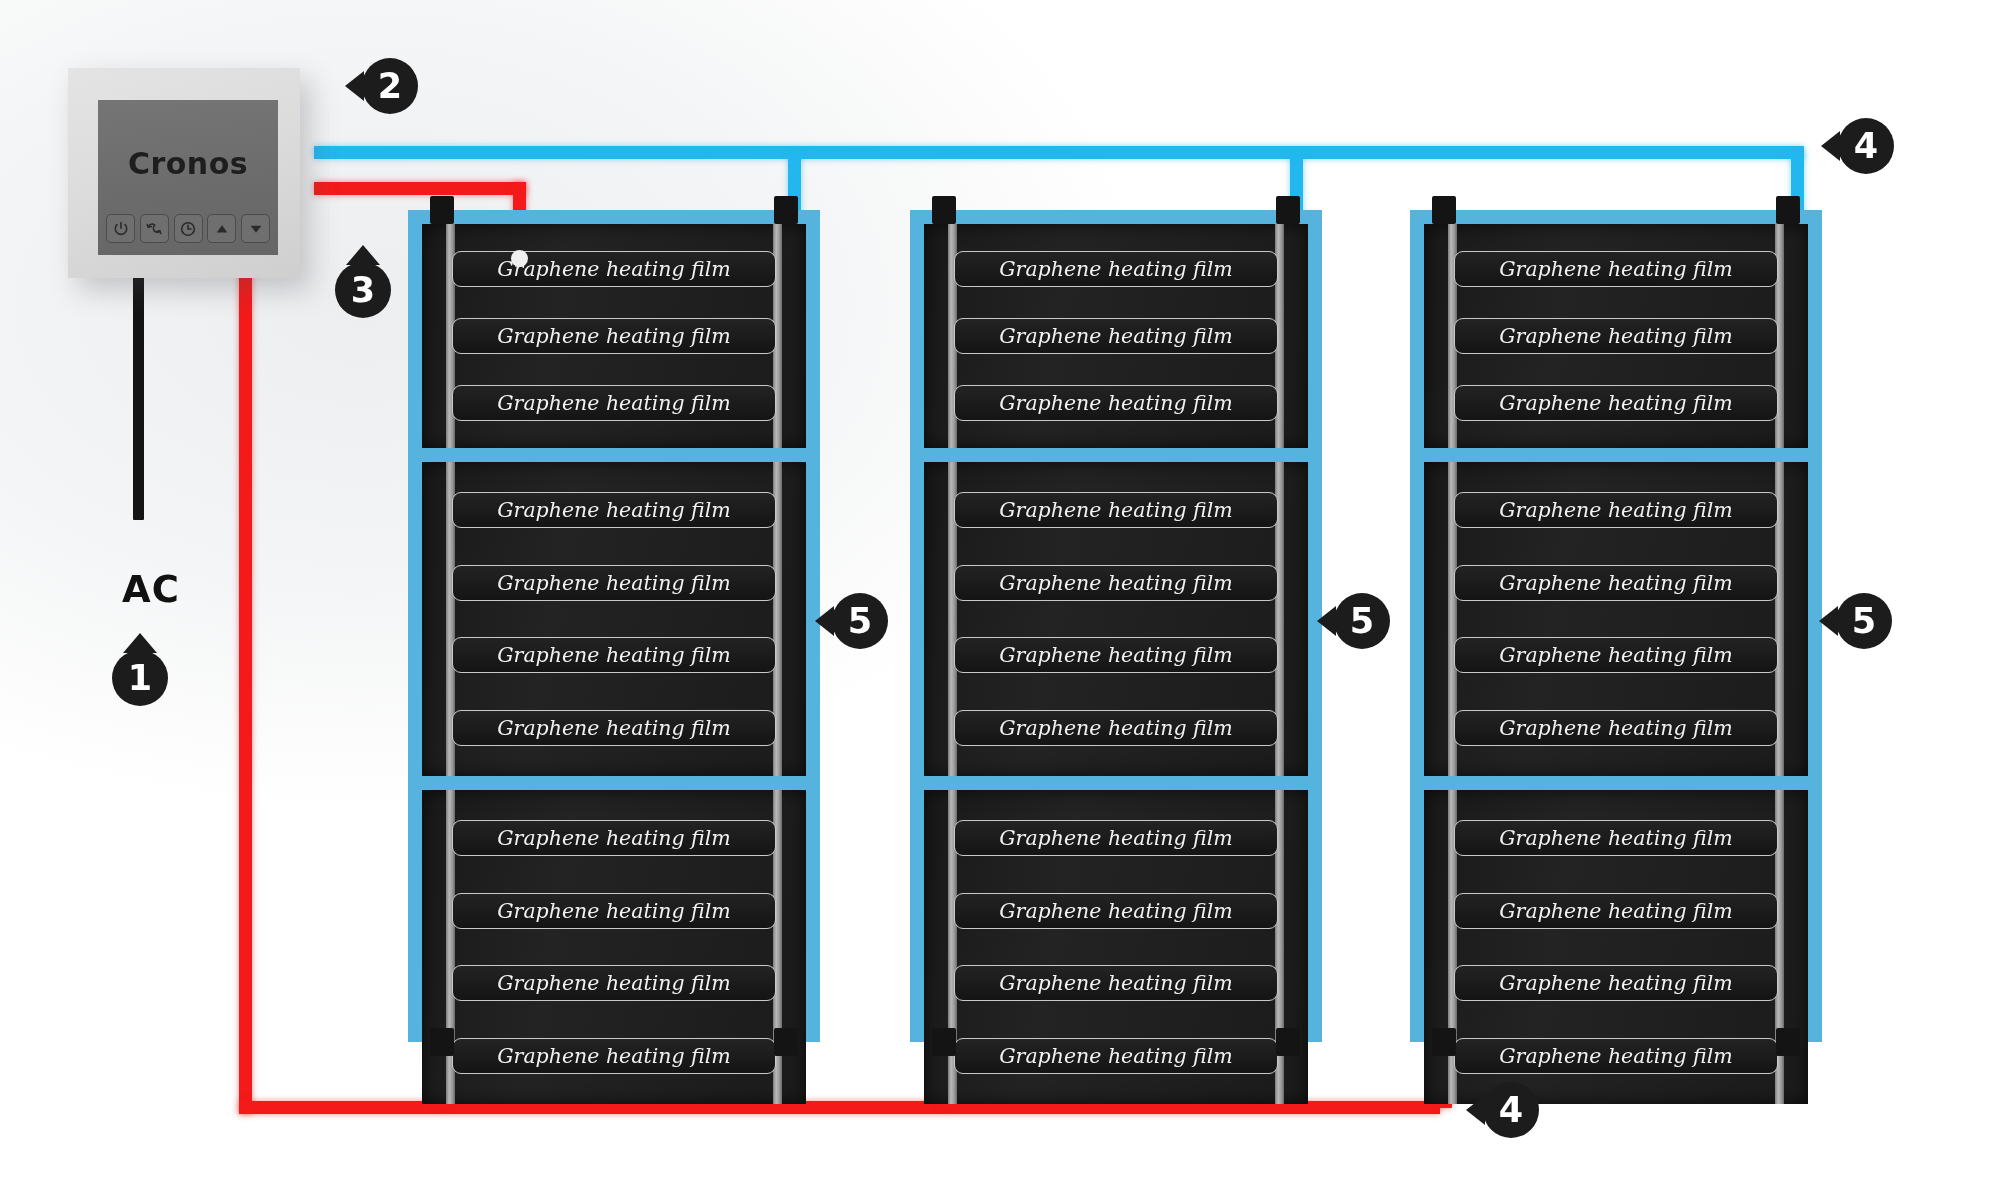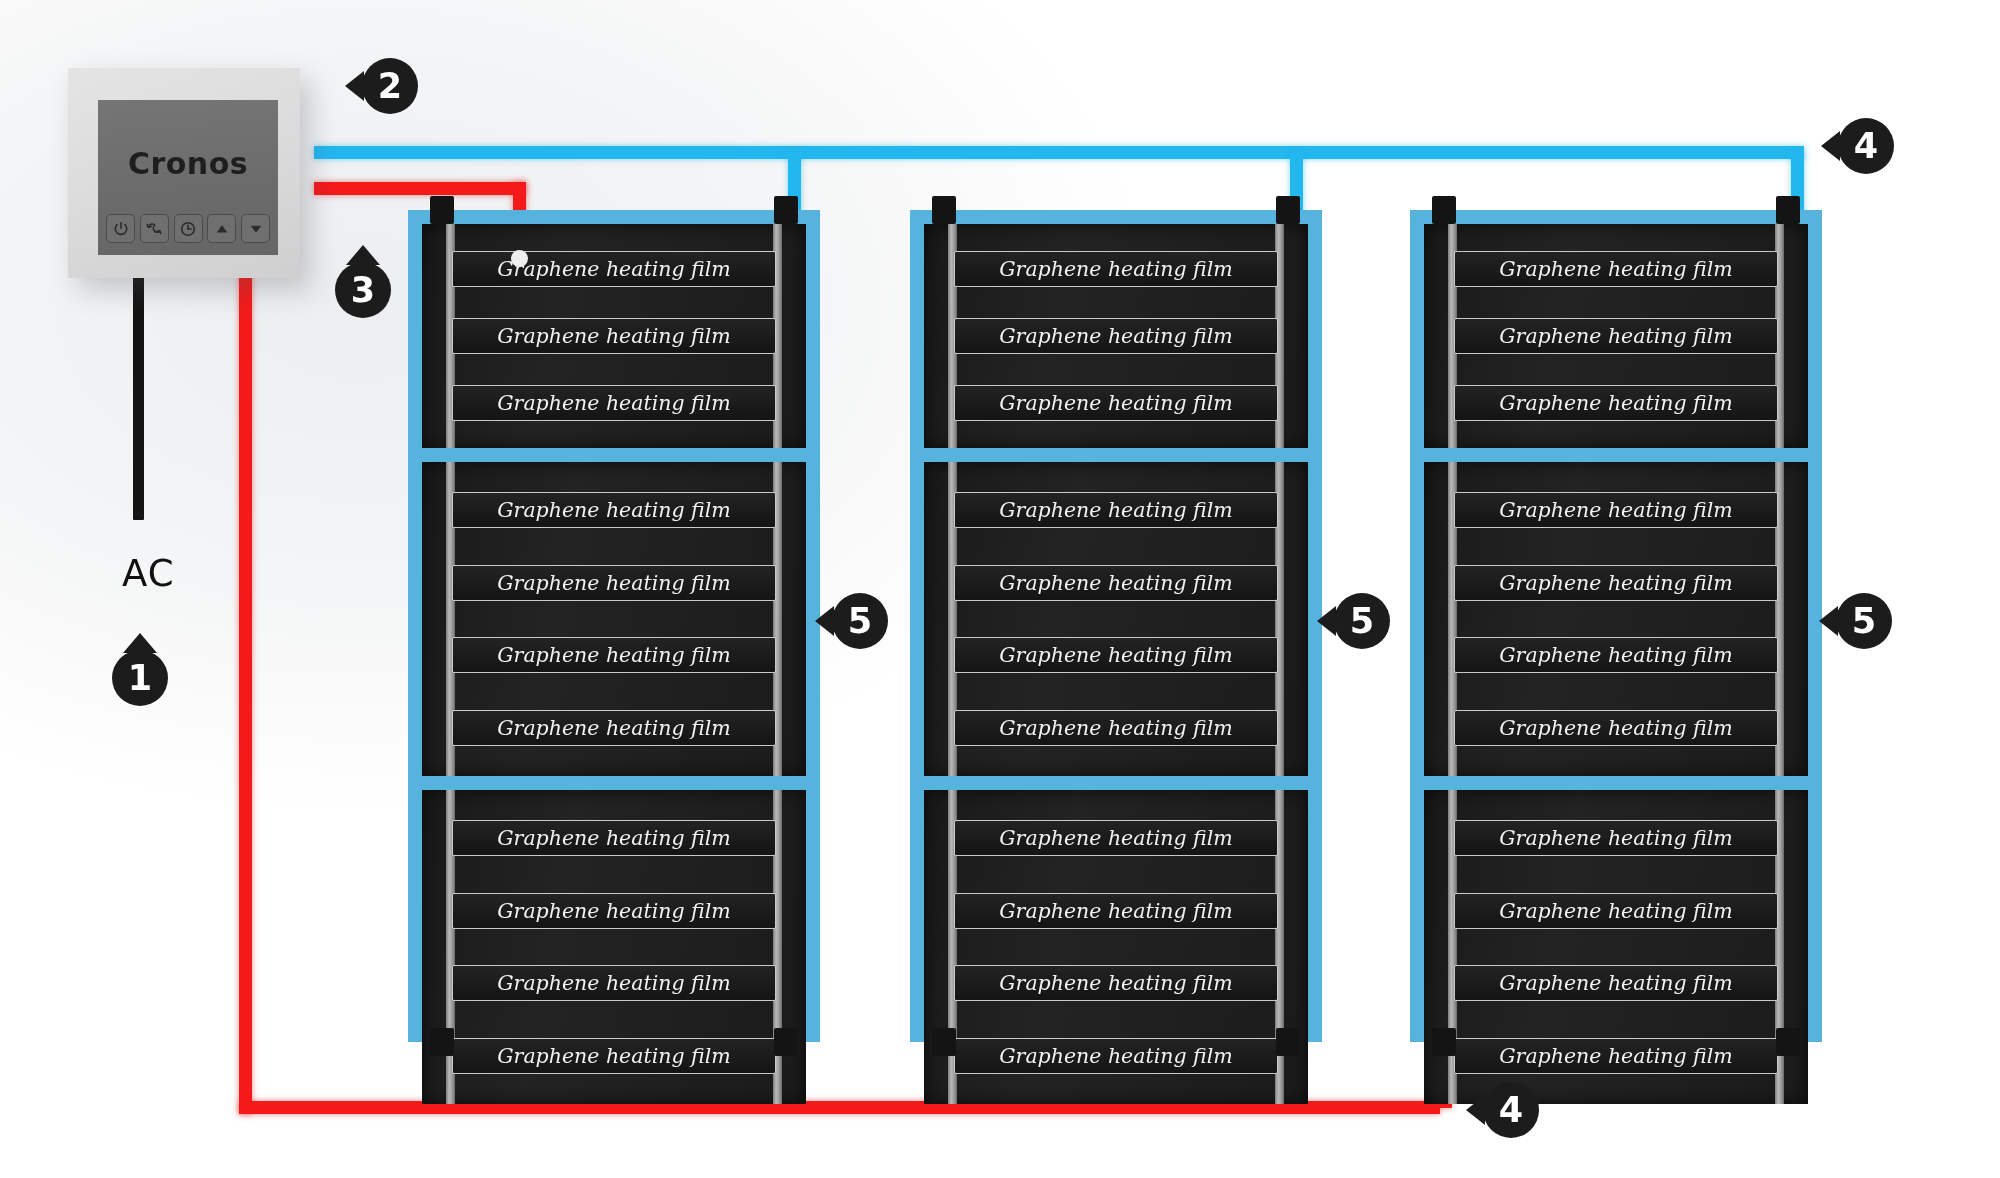--- a/index.html
+++ b/index.html
@@ -62,22 +62,22 @@
     border-right:19px solid #1c1c1c;
   }
   .co-tri-up{
     position:absolute;width:0;height:0;
     border-left:17px solid transparent;border-right:17px solid transparent;
     border-bottom:20px solid #1c1c1c;
   }
 
   
   #ac-label{
-    position:absolute;left:122px;top:552px;
-    font-size:37px;font-weight:400;color:#111;
+    position:absolute;left:122px;top:568px;
+    font-size:37px;font-weight:700;color:#111;
     font-family:"DejaVu Sans",sans-serif;letter-spacing:1px;
   }
 
   
   .panel{position:absolute;top:210px;width:412px;height:832px;}
   .panel-frame{
     position:absolute;inset:0;
     background:#55b3dd;
   }
   .panel-inner{
@@ -96,21 +96,21 @@
   
   .busbar{
     position:absolute;top:0;bottom:0;width:9px;
     background:linear-gradient(90deg,#7d7d7d 0%,#b9b9b9 35%,#9a9a9a 70%,#6a6a6a 100%);
   }
   .busbar.left{left:24px;}
   .busbar.right{right:24px;}
   .strip{
     position:relative;z-index:2;
     margin:0 30px;height:34px;
-    border:1.6px solid #c9c9c9;border-radius:2px;
+    border:1.6px solid #c9c9c9;border-radius:9px;
     background:linear-gradient(180deg,#232323 0%,#141414 100%);
     display:flex;align-items:center;justify-content:center;
     color:#f2f2f2;font-size:20.5px;font-style:italic;
     font-family:"DejaVu Serif",serif;
     white-space:nowrap;
   }
   
   .terminal{
     position:absolute;width:24px;height:28px;background:#141414;
     border-radius:2px;z-index:6;

